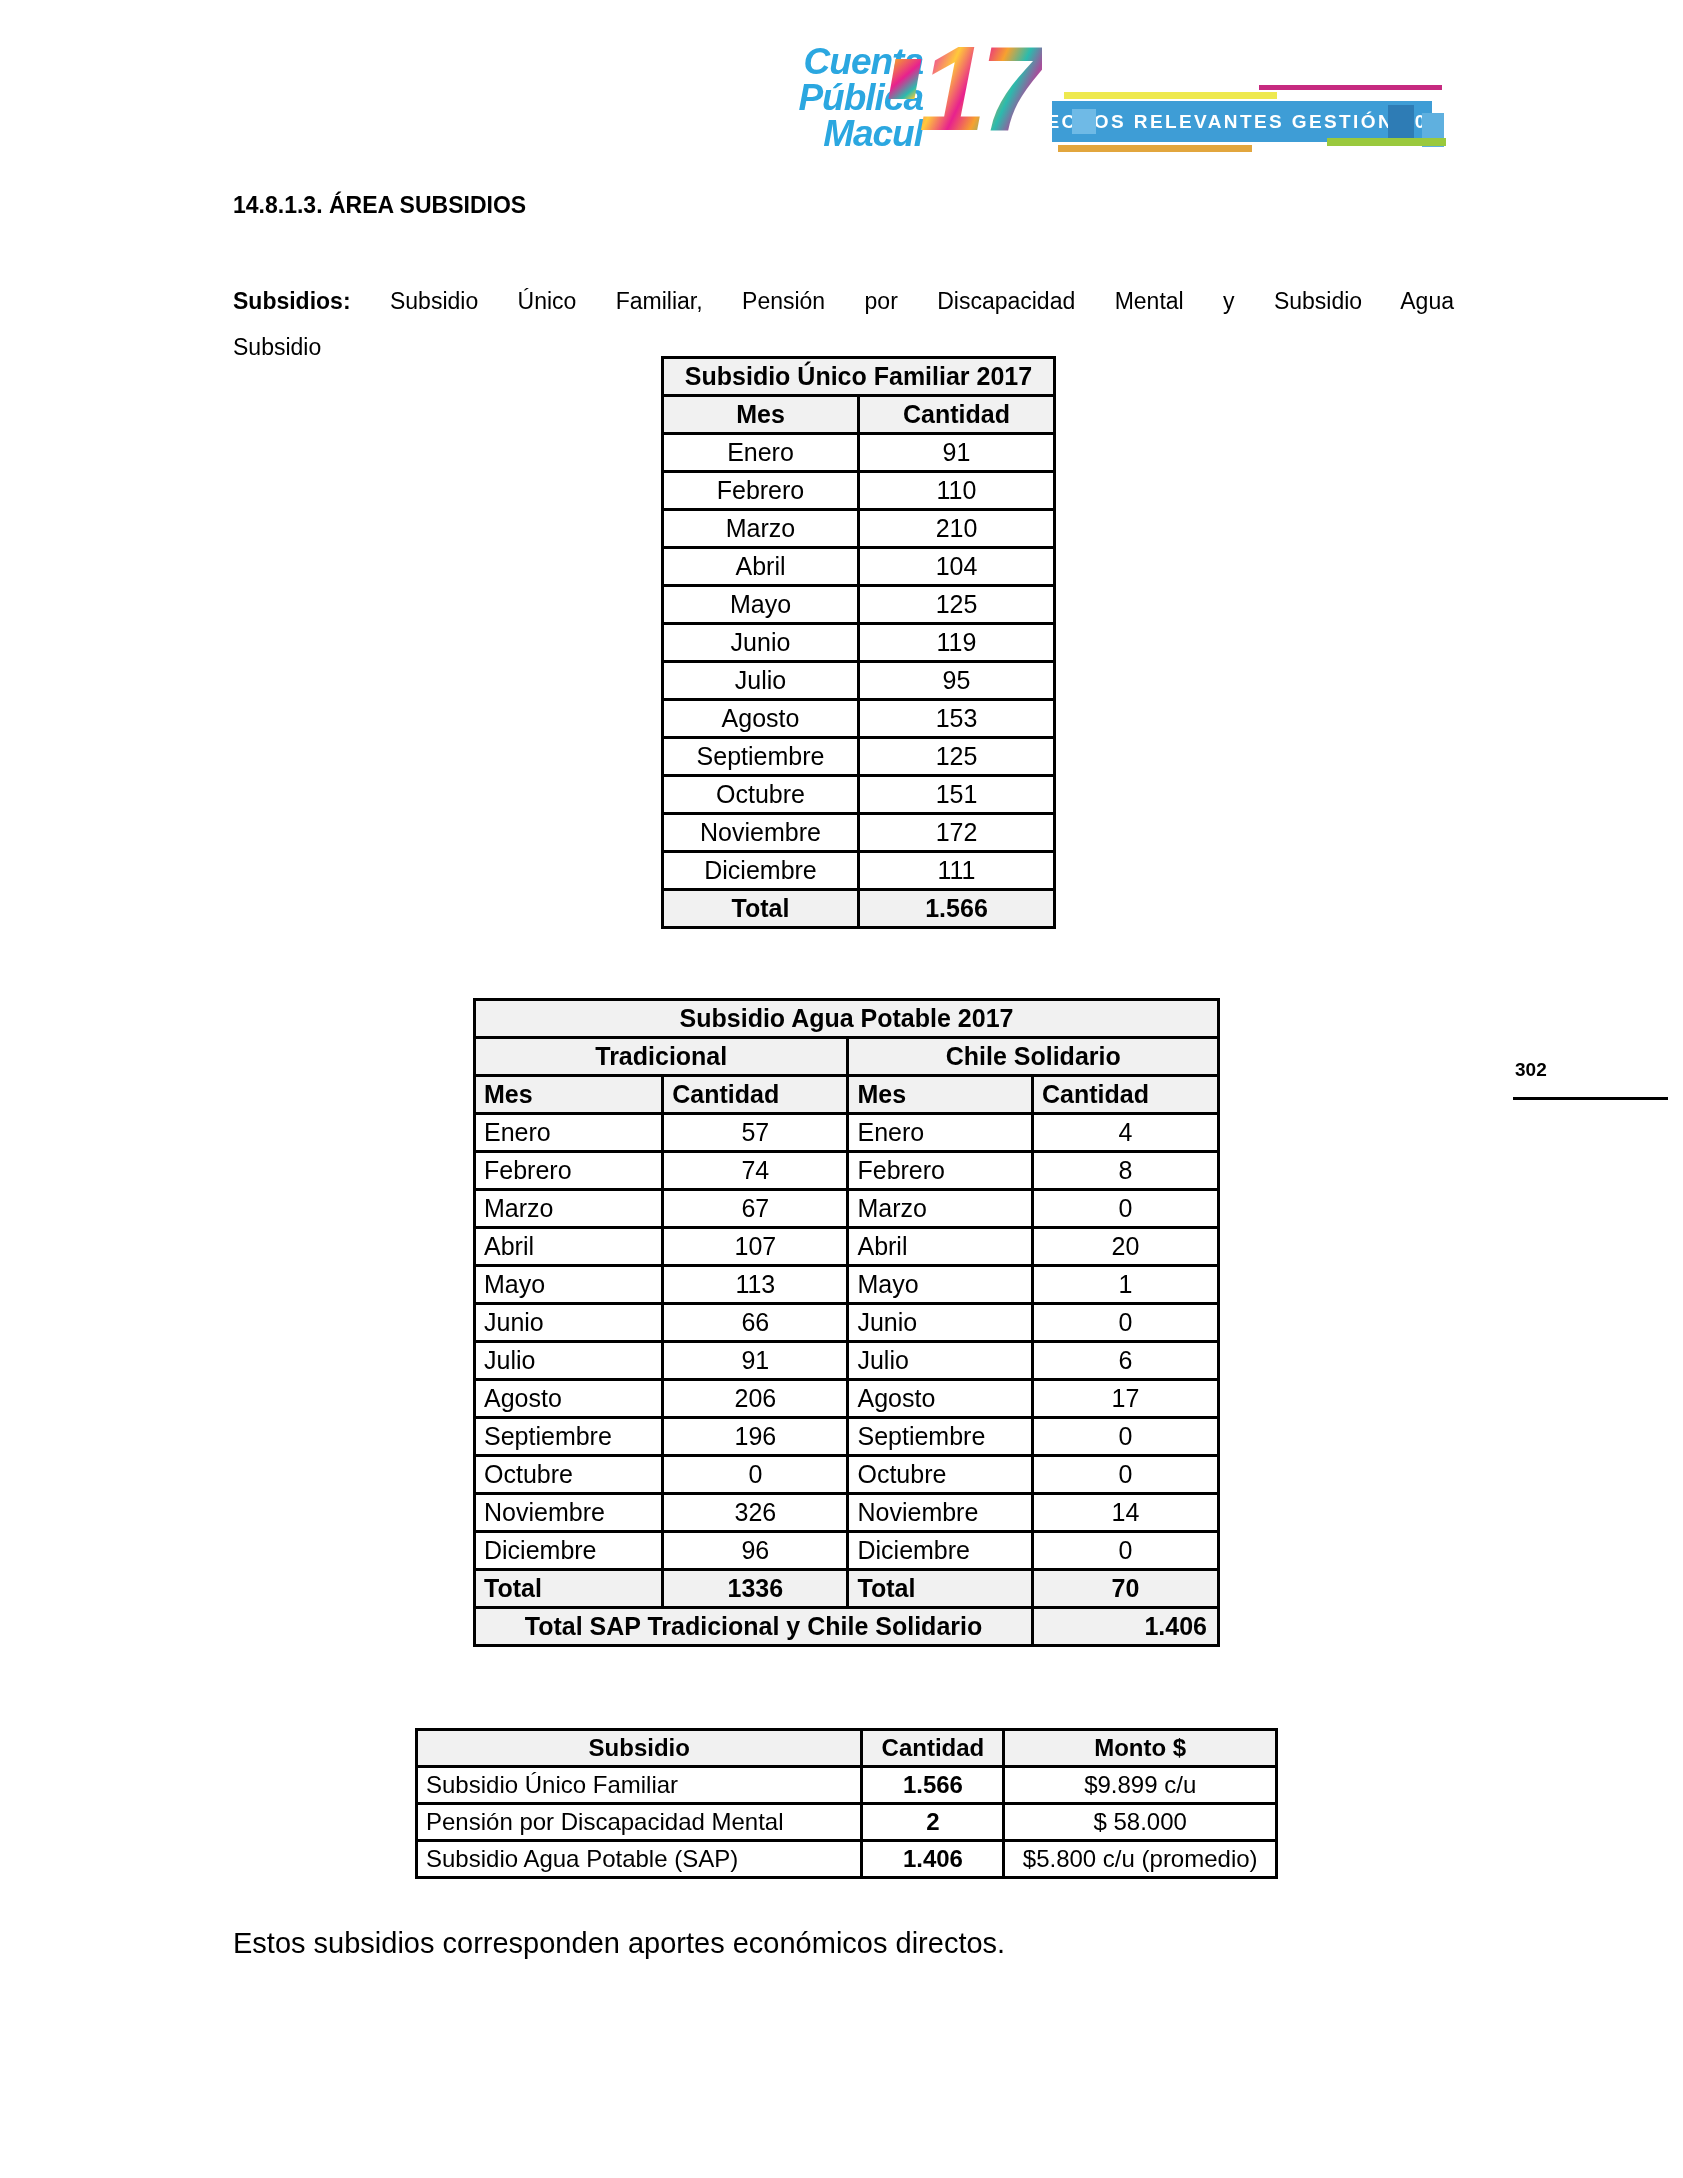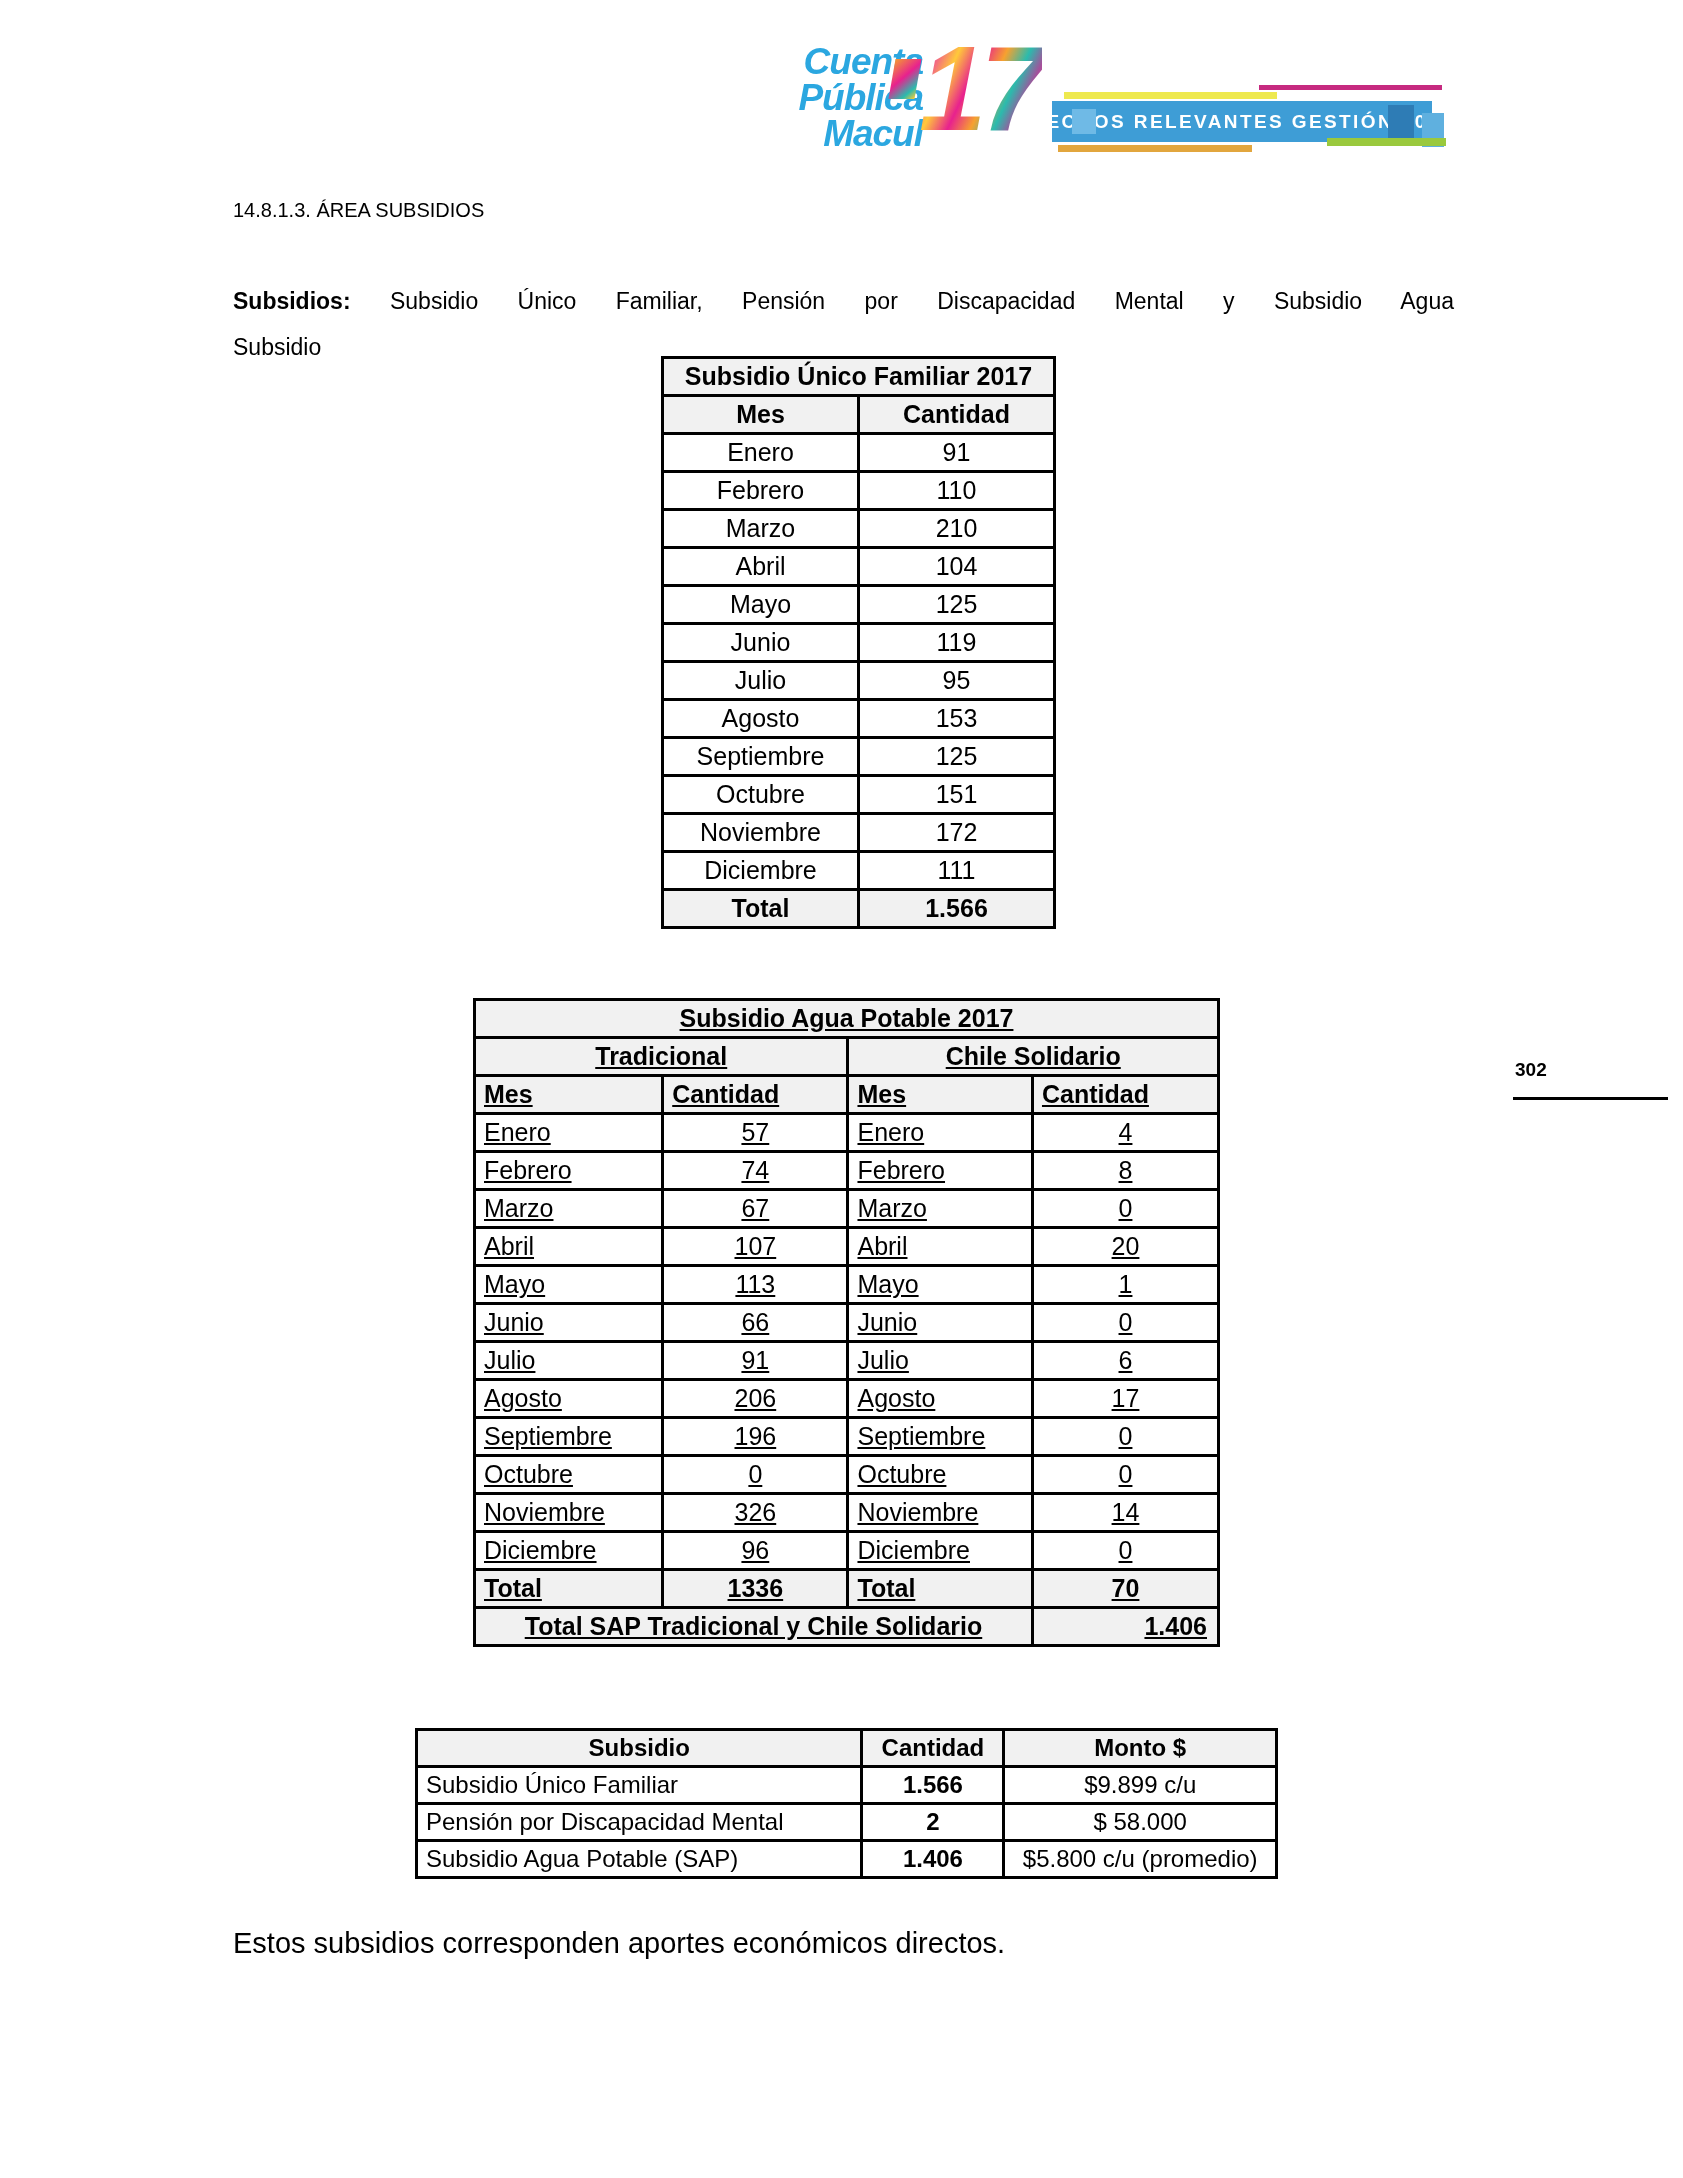--- a/index.html
+++ b/index.html
@@ -27,38 +27,38 @@
   .banner-label { color:#fff; font-weight:bold; font-size:19px; letter-spacing:2.4px; white-space:nowrap; }
   .line-yellow  { position:absolute; left:12px;  top:9px;  width:213px; height:7px; background:#EEE94F; }
   .line-crimson { position:absolute; right:-10px; top:2px; width:183px; height:5px; background:#C62A80; }
   .line-orange  { position:absolute; left:6px;   top:62px; width:194px; height:7px; background:#E2A63E; }
   .line-green   { position:absolute; right:-14px; top:55px; width:119px; height:8px; background:#9AC93D; }
   .bar-light-left  { position:absolute; left:20px; top:26px; width:24px; height:25px; background:#6FBAE6; }
   .bar-light-right { position:absolute; right:-12px; top:30px; width:22px; height:34px; background:#5FB0DF; }
   .bar-dark-right  { position:absolute; right:18px; top:22px; width:26px; height:33px; background:#2E7CB5; }
 
   
-  .heading { position:absolute; left:233px; top:199px; font-size:20px; font-weight:normal; }
+  .heading { position:absolute; left:233px; top:192px; font-size:23px; font-weight:bold; }
   .intro { position:absolute; left:233px; top:278px; width:1221px; font-size:23px; line-height:46px; }
   .intro .jline { text-align:justify; text-align-last:justify; }
   .footer-para { position:absolute; left:233px; top:1927px; font-size:29px; }
   .pagenum { position:absolute; left:1515px; top:1059px; font-size:19px;font-weight:bold; }
   .pagenum-rule { position:absolute; left:1513px; top:1097px; width:155px; height:3px; background:#000; }
 
   
   table { position:absolute; border-collapse:collapse; table-layout:fixed; background:#fff; }
   td { border:3px solid #000; font-size:25px; padding:0 4px; text-align:center;
        overflow:hidden; white-space:nowrap; height:38px; }
   .gray { background:#F1F1F1; }
   .b { font-weight:bold; }
   .l { text-align:left; padding-left:8px; }
   .r { text-align:right; padding-right:10px; }
 
   .table-suf { left:661px; top:356px; width:395px; }
-  .table-sap { left:473px; top:998px; width:747px;text-decoration:underline; }
+  .table-sap { left:473px; top:998px; width:747px; }
   .table-resumen { left:415px; top:1728px; width:863px; }
   .table-resumen td { height:37px; font-size:24px; }
 </style>
 </head>
 <body>
 
 <div class="page">
 
   <div class="logo-text">
     <div>Cuenta</div>

